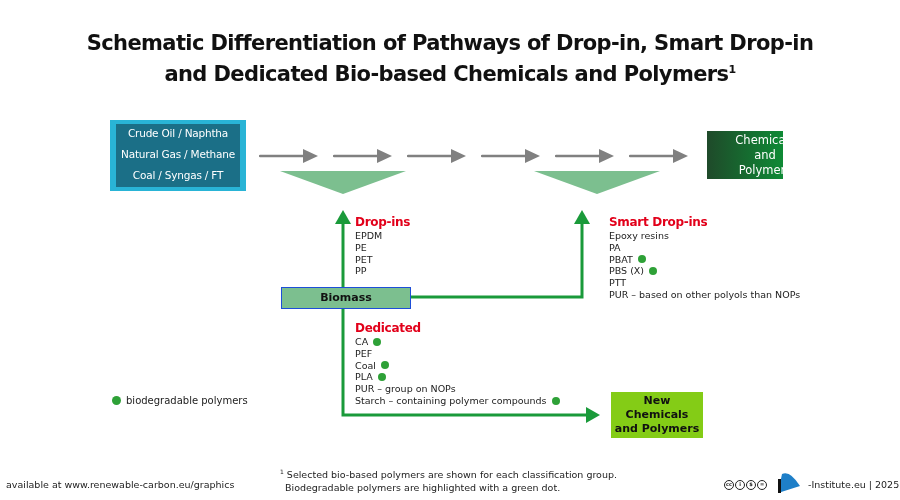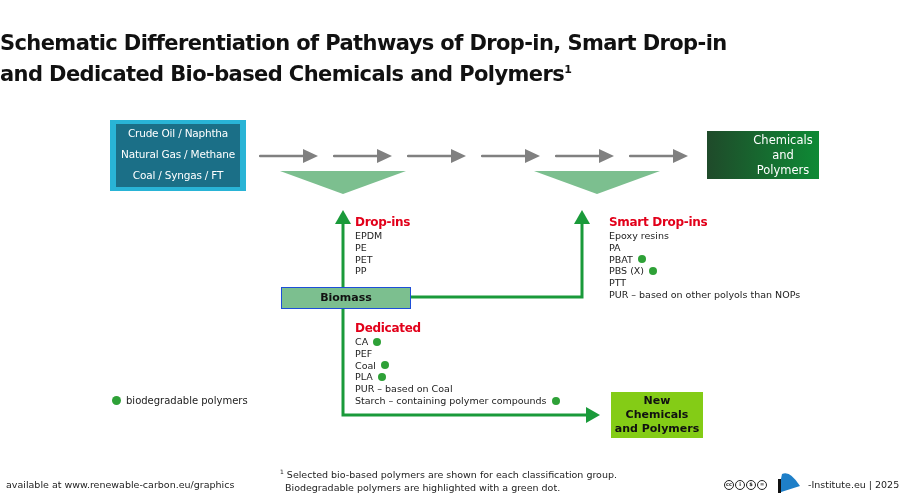--- a/index.html
+++ b/index.html
@@ -1,40 +1,40 @@
 <!DOCTYPE html>
 <html><head>
 <meta charset="utf-8">
 <style>
   * { box-sizing: border-box; margin: 0; padding: 0; }
   html, body { width: 900px; height: 500px; background: #ffffff; overflow: hidden; }
   body { position: relative; font-family: "DejaVu Sans", sans-serif; color: #1a1a1a; }
 
   .title {
-    position: absolute; left: 0; top: 28px; width: 900px; 
+    position: absolute; left: 0; top: 28px; width: 900px; text-align: center;
     font-family: "DejaVu Sans", sans-serif; font-weight: bold; font-size: 21px;
     line-height: 31px; letter-spacing: -0.6px; color: #111;
   }
   .title sup { font-size: 11px; vertical-align: super; line-height: 0; }
 
   .feed-box {
     position: absolute; left: 110px; top: 120px; width: 136px; height: 71px;
     background: #29b4d6; padding: 4px 6px;
     display: flex; flex-direction: column; justify-content: space-between;
   }
   .feed-item {
     background: #1b6f87; color: #fff; font-size: 10.5px; text-align: center;
     height: 36px; line-height: 18px; white-space: nowrap; letter-spacing: -0.2px;
   }
 
   .flow-arrow { position: absolute; top: 149px; height: 14px; }
   .funnel { position: absolute; }
 
   .product-box {
-    position: absolute; left: 707px; top: 131px; width: 112px; height: 48px;
+    position: absolute; left: 707px; top: 131px; width: 76px; height: 48px;
     background: linear-gradient(90deg, #1f4a2a 0%, #0e8a35 100%);
     color: #fff; font-size: 11.5px; line-height: 15px; text-align: center;
     display: flex; align-items: center; justify-content: center; padding-left: 40px;
   }
 
   .biomass {
     position: absolute; left: 281px; top: 287px; width: 130px; height: 22px;
     background: #7cbf8f; border: 1px solid #1d4ed8; color: #111;
     font-weight: bold; font-size: 11px; text-align: center; line-height: 20px;
   }
@@ -189,21 +189,21 @@
     </div>
   <div class="group-item">
       <span>Coal</span>
       <span class="dot"></span>
     </div>
   <div class="group-item">
       <span>PLA</span>
       <span class="dot"></span>
     </div>
   <div class="group-item">
-      <span>PUR – based on Coal</span>
+      <span>PUR – group on NOPs</span>
     </div>
   <div class="group-item">
       <span>Starch – containing polymer compounds</span>
       <span class="dot"></span>
     </div>
 </div>
 
 <div class="new-box">
   <div>
       <div>New Chemicals</div>

